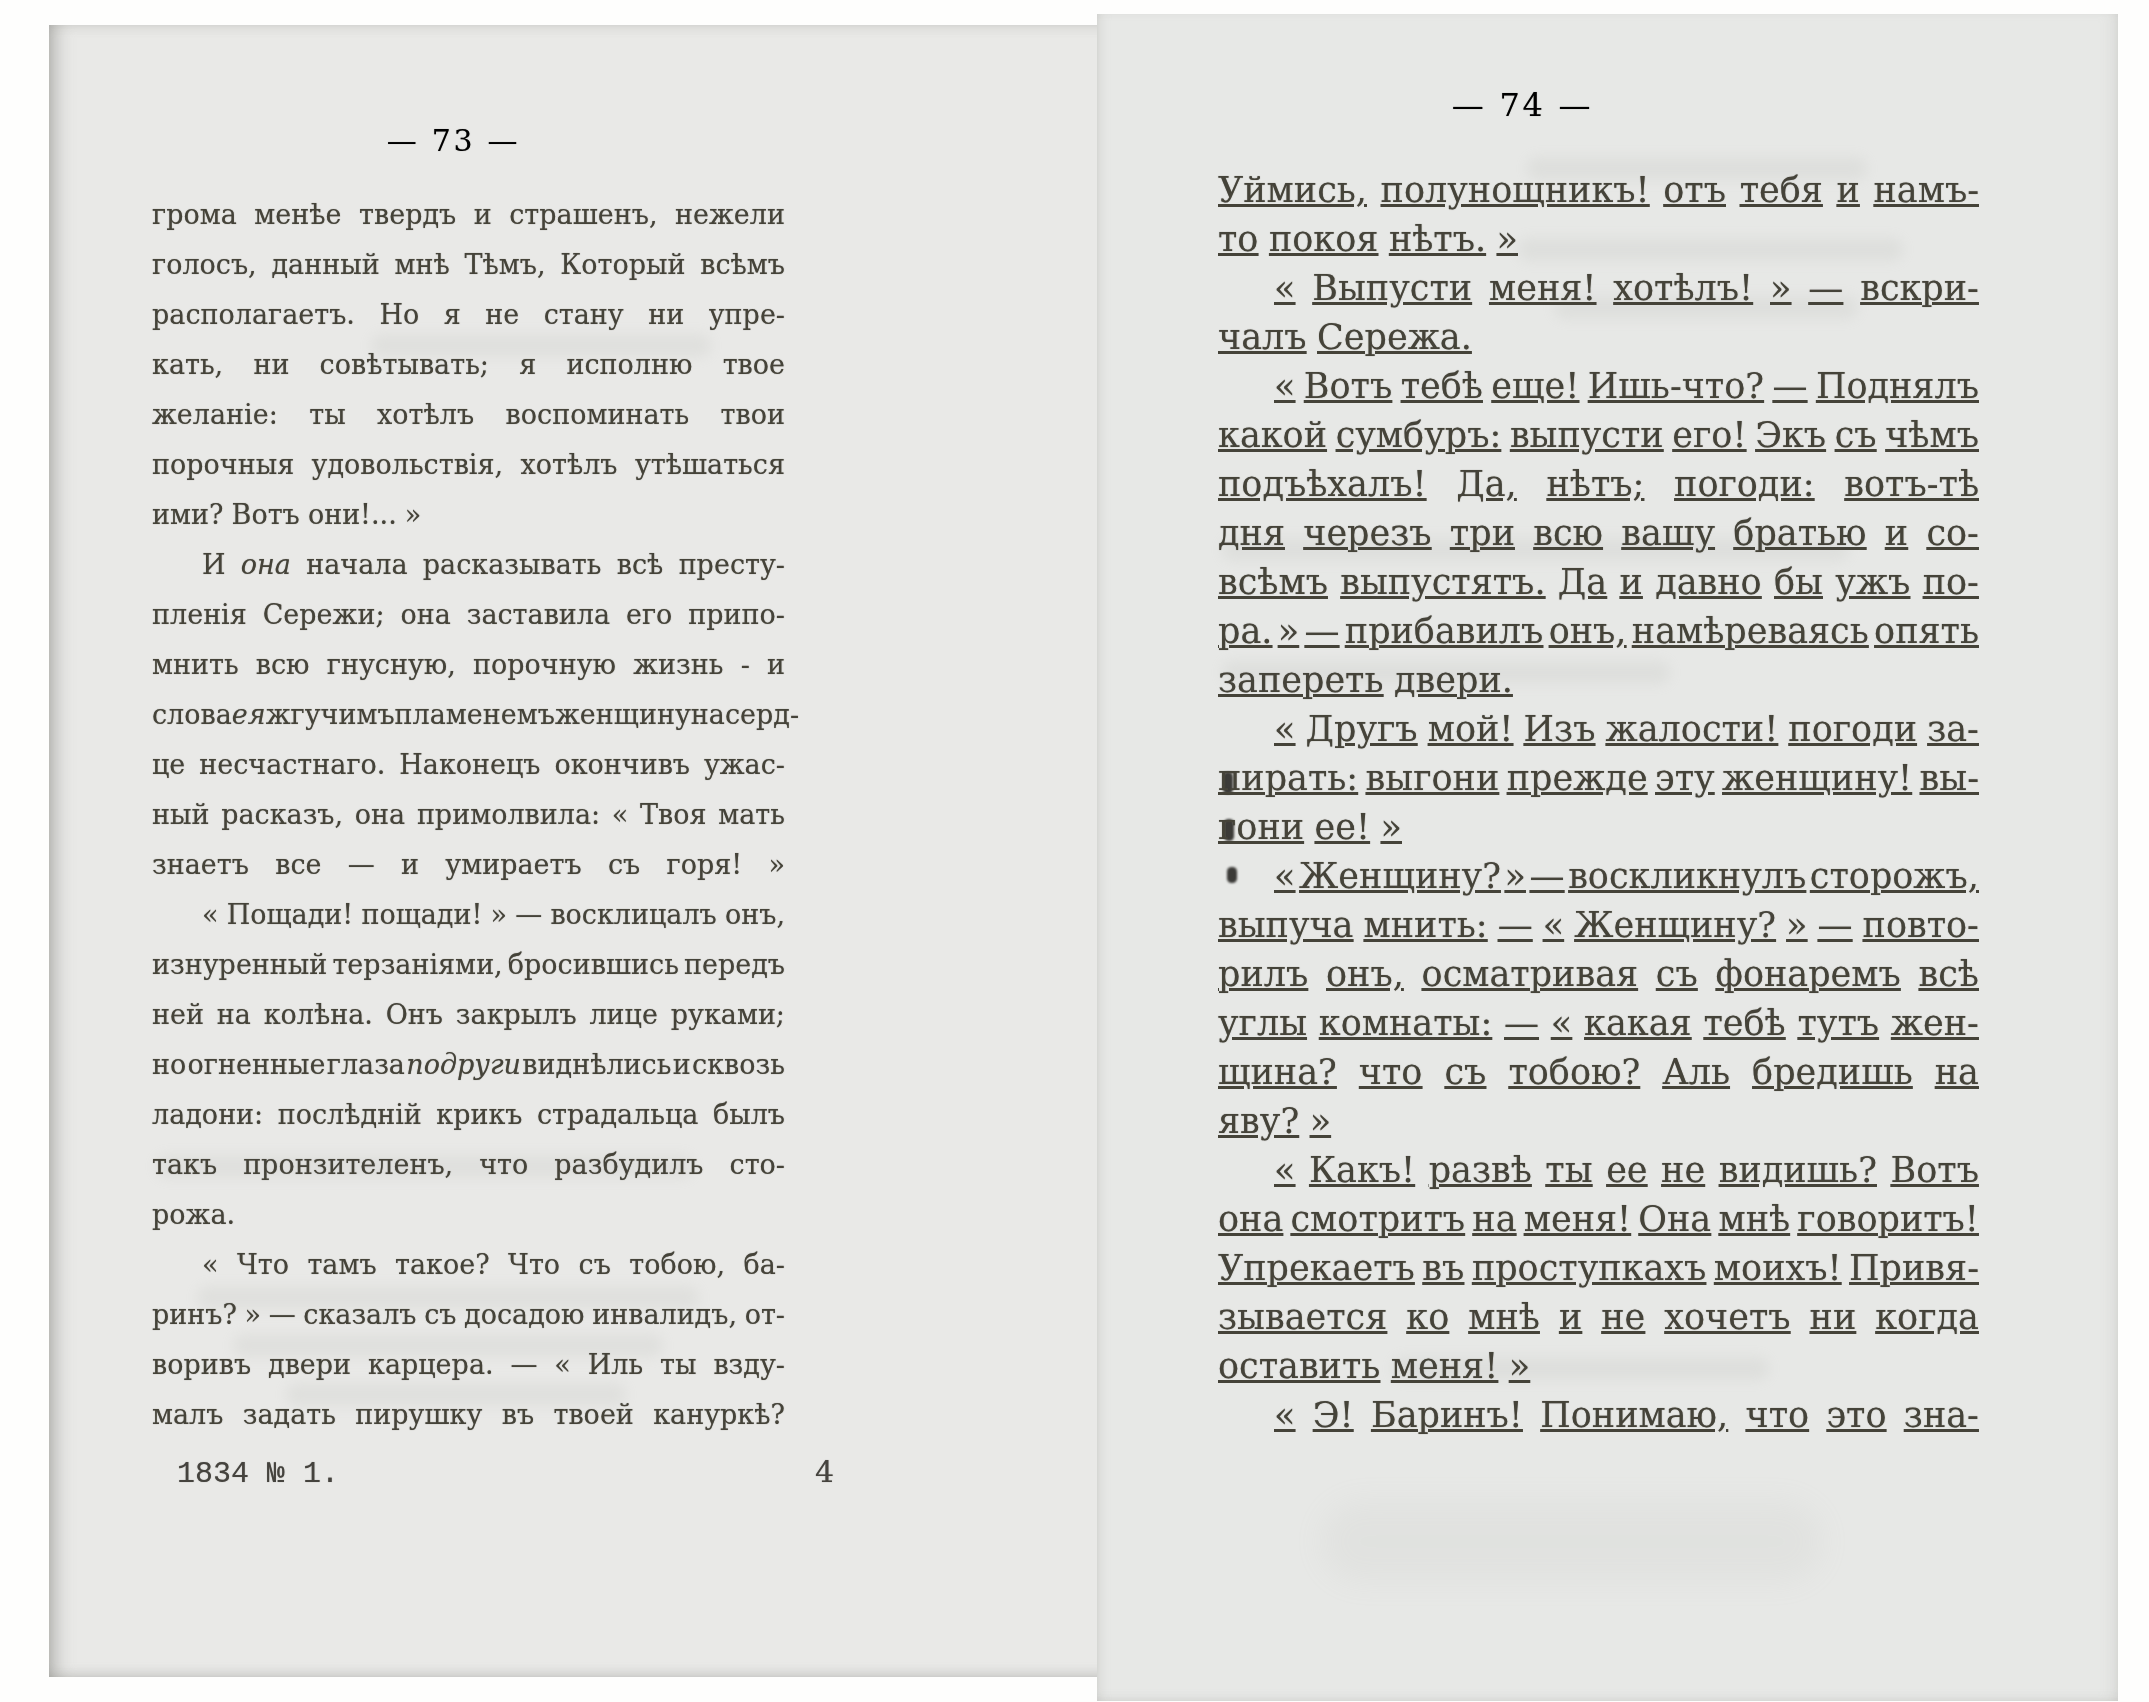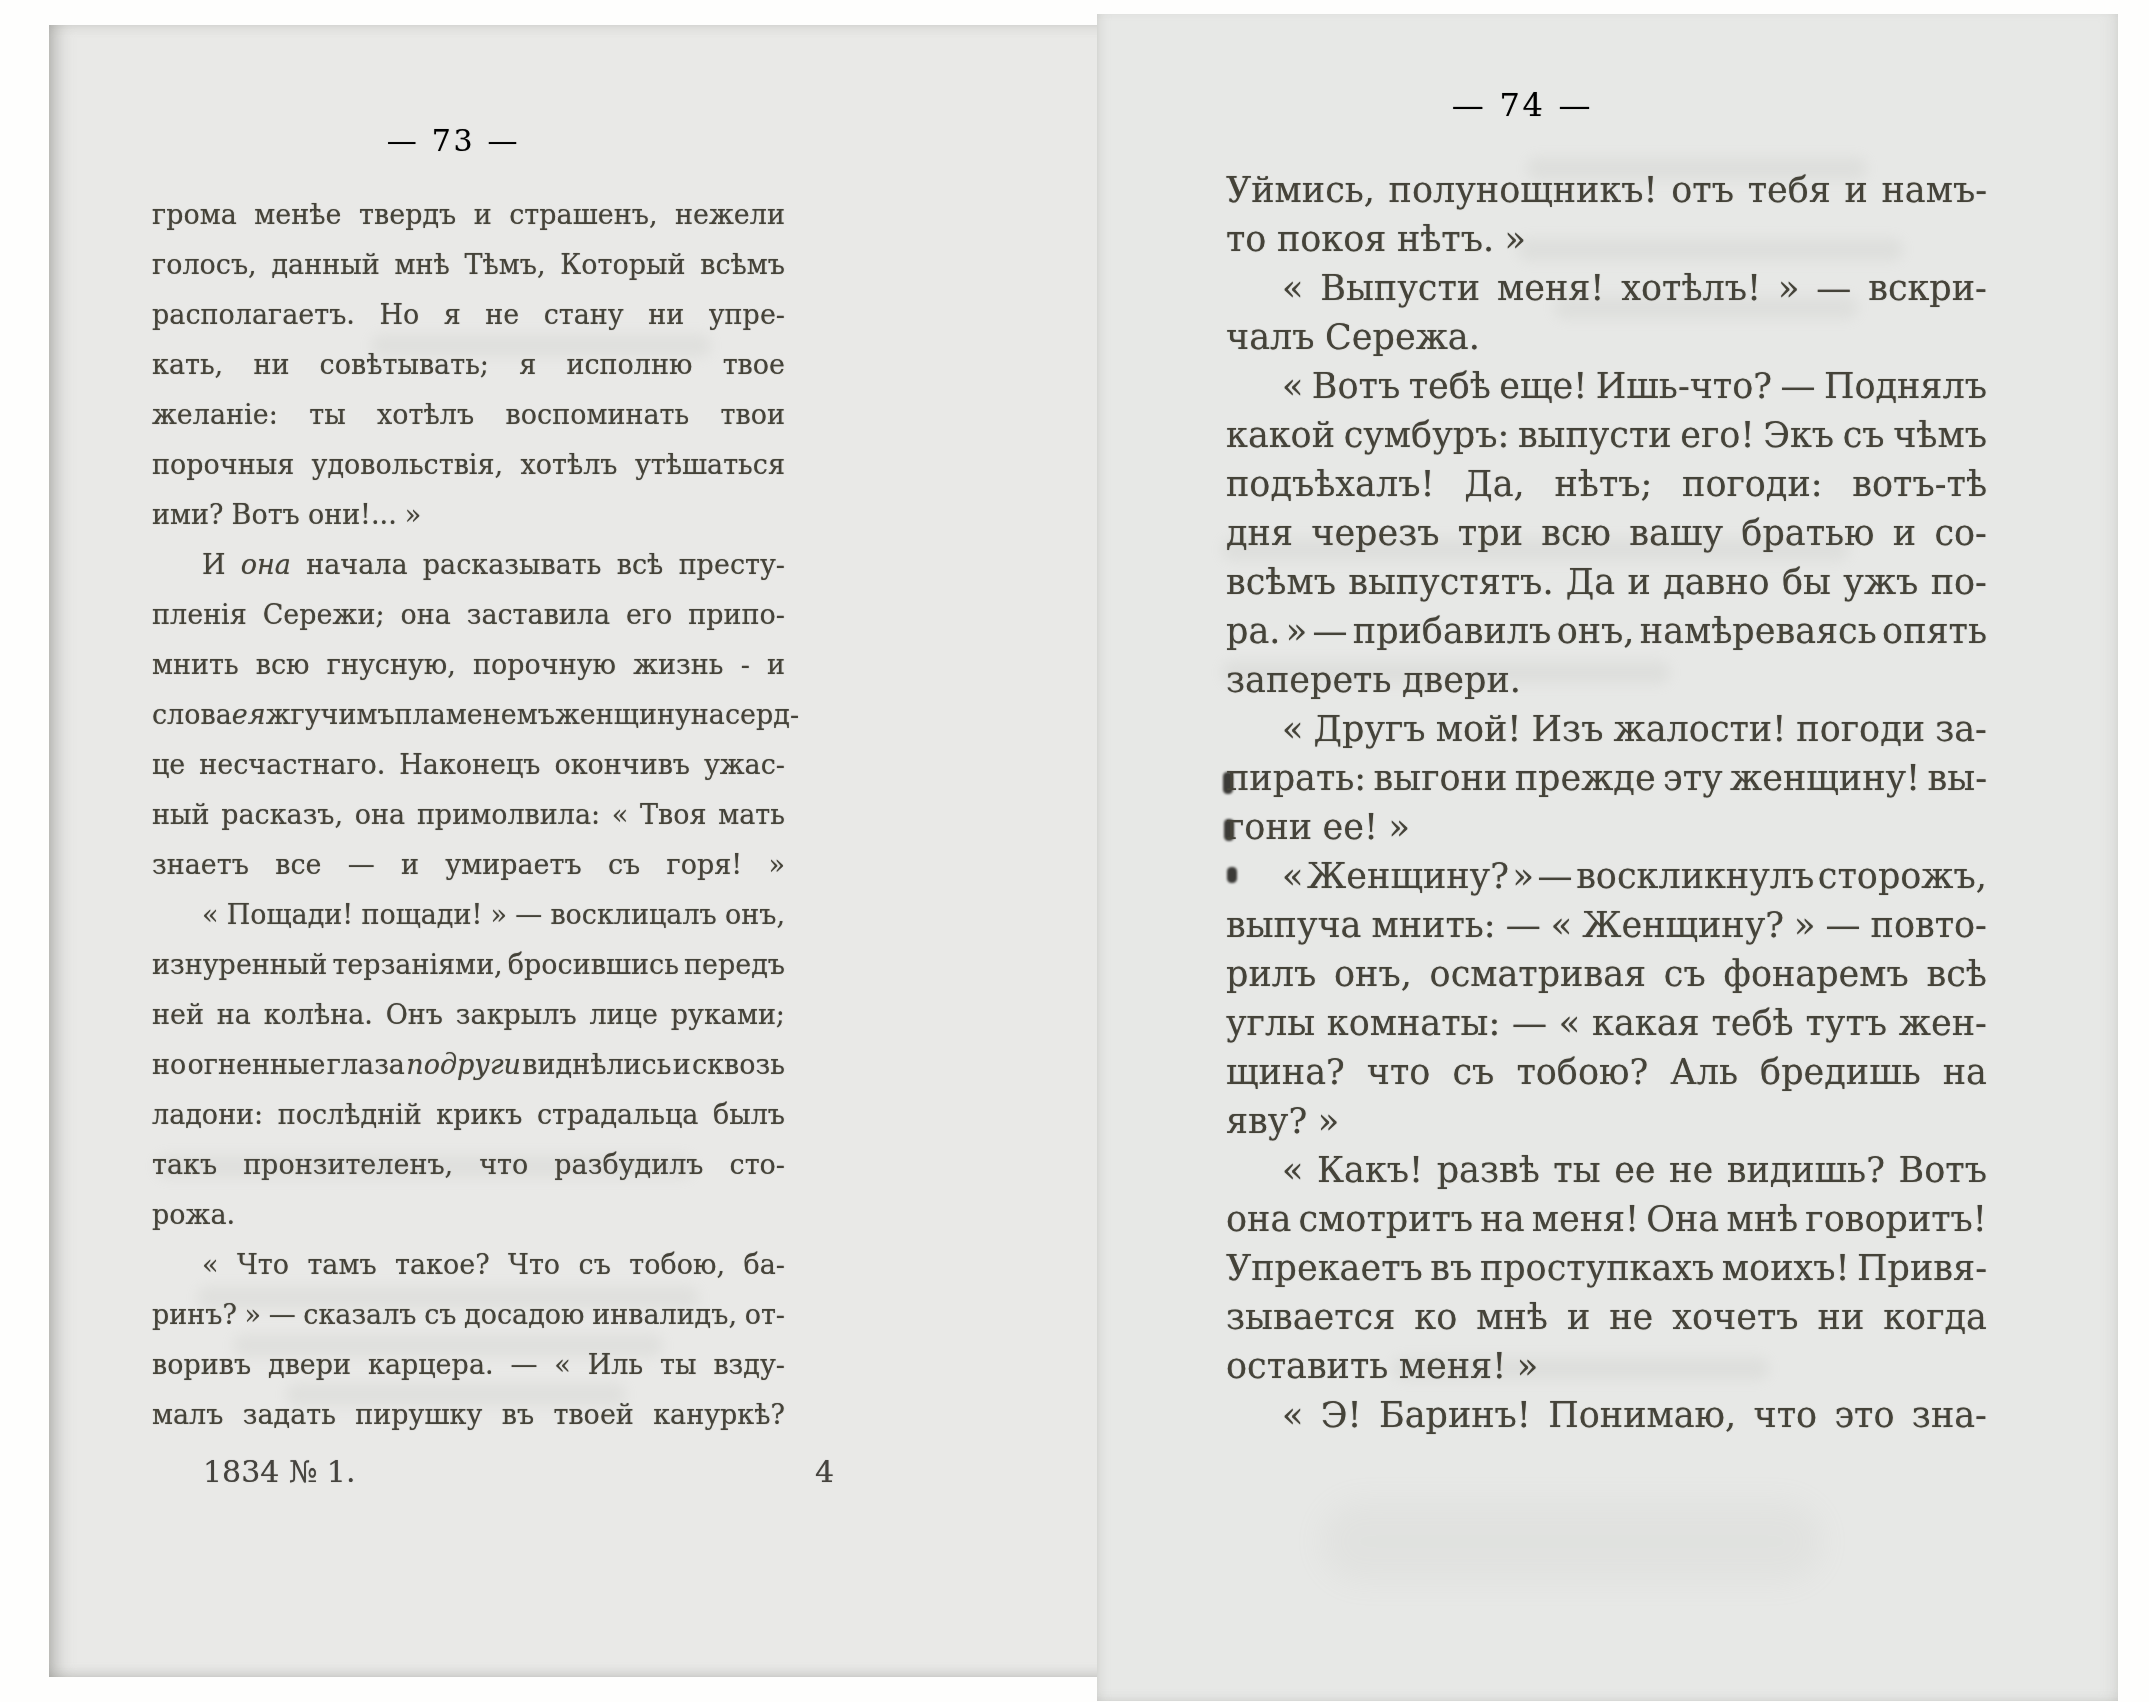--- a/index.html
+++ b/index.html
@@ -46,21 +46,21 @@
   .text-block{
     position:absolute;
     color:#454339;
     text-shadow:0 0 1px rgba(69,67,60,.62);
     filter:blur(0.3px);
   }
   .page-left .text-block{
     left:103px;top:174px;width:633px;font-size:27px;--lh:50px;--indent:50px;
   }
   .page-right .text-block{
-    left:129px;top:156px;width:761px;font-size:35px;--lh:49px;--indent:56px;
+    left:121px;top:156px;width:761px;font-size:35px;text-decoration:underline;--lh:49px;--indent:56px;
   }
   .line{
     display:flex;
     align-items:baseline;
     justify-content:space-between;
     height:var(--lh);
     white-space:nowrap;
   }
   .line.last{
     justify-content:flex-start;
@@ -69,21 +69,21 @@
   .line.indent{padding-left:var(--indent);}
   .line i{font-style:italic;}
   .page-footer{
     position:absolute;
     left:103px;top:1427px;width:682px;
     display:flex;justify-content:space-between;align-items:baseline;
     line-height:39px;font-size:30px;
     color:#45433e;text-shadow:0 0 0.9px rgba(69,67,62,.6);
     filter:blur(0.3px);
   }
-  .page-footer .imprint{margin-left:51px;}
+  .page-footer .imprint{margin-left:25px;font-family:Liberation Mono, monospace;}
   
   .speck{
     position:absolute;width:9.9px;height:21.5px;border-radius:4.5px;
     background:#3c3b38;filter:blur(1.1px);
   }
   
   .ghost{
     position:absolute;height:23px;border-radius:10.7px;
     background:#aeb0ab;opacity:.16;filter:blur(6.3px);
   }

